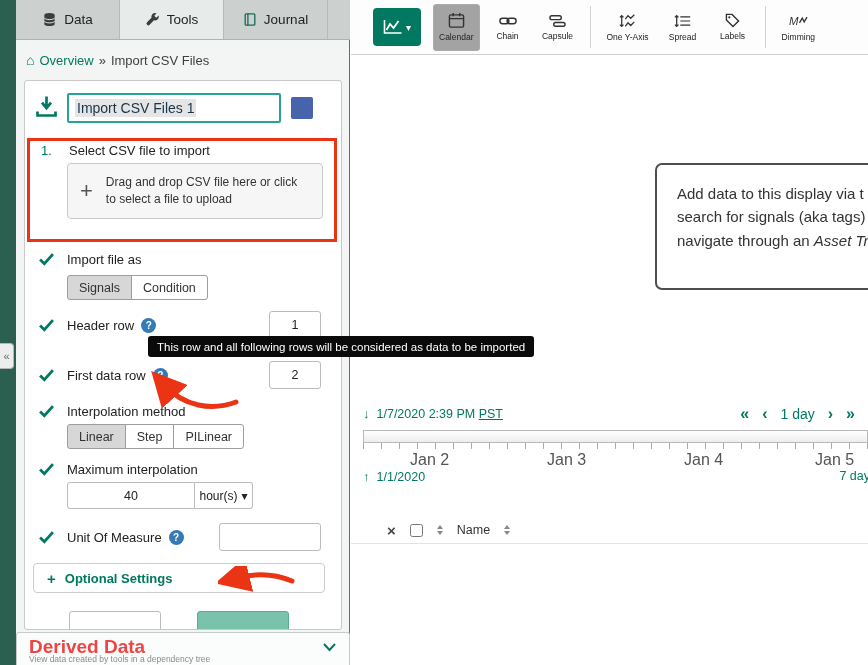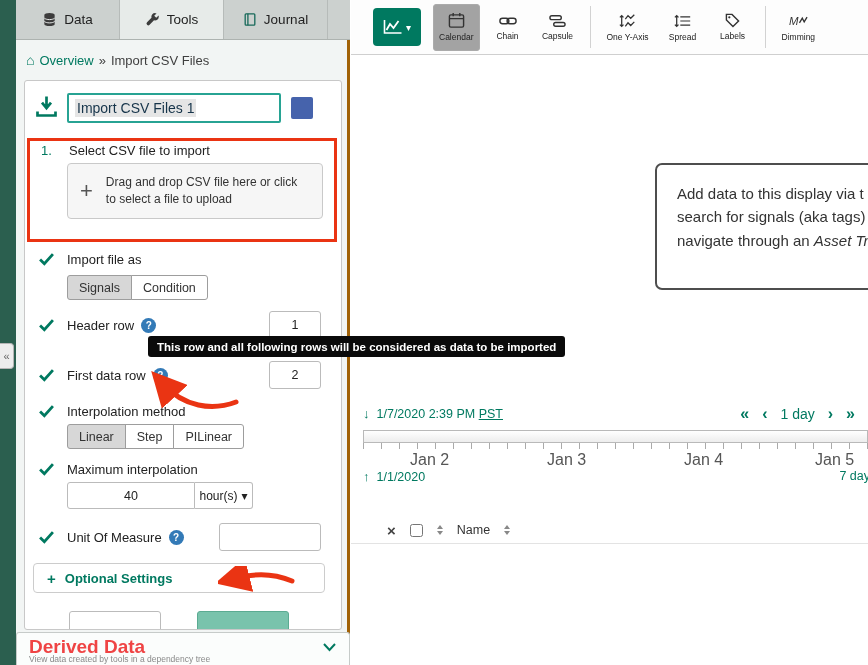--- a/index.html
+++ b/index.html
@@ -6,21 +6,21 @@
   html,body{width:868px;height:665px;overflow:hidden}
   body{font-family:"Liberation Sans",sans-serif;background:#fff}
   .abs{position:absolute}
   #stage{position:relative;width:868px;height:665px;background:#fff;overflow:hidden}
 
   
   .rail{left:0;top:0;width:16px;height:665px;background:#2b5f4f}
   .collapse-handle{left:0;top:343px;width:14px;height:26px;background:#ededed;border:1px solid #b5b5b5;border-left:none;border-radius:0 4px 4px 0;color:#666;font-size:11px;display:flex;align-items:center;justify-content:center;z-index:7;cursor:pointer}
 
   
-  .left-panel{left:16px;top:0;width:334px;height:665px;background:#f2f5f4;border-right:3px solid #a16207}
+  .left-panel{left:16px;top:0;width:334px;height:665px;background:#f2f5f4;border-right:1px solid #a16207}
   .tabbar{position:absolute;left:0;top:0;width:334px;height:40px;background:#ccd1cf;display:flex;border-bottom:1px solid #adb3b0}
   .tab{width:104px;display:flex;align-items:center;justify-content:center;gap:7px;font-size:13.5px;color:#222;border-right:1px solid #b6bbb9;cursor:pointer}
   .tab.active{background:#e7ebe9}
   .breadcrumb{left:10px;top:52px;font-size:13px;display:flex;gap:5px;align-items:center}
   .home-glyph{color:#007960;font-size:14px;cursor:pointer}
   .bc-link{color:#007960;cursor:pointer}
   .bc-sep,.bc-current{color:#3f3f3f}
 
   
   .tool-card{left:8px;top:80px;width:318px;height:550px;background:#fff;border:1px solid #c8c8c8;border-radius:3px;overflow:hidden}
@@ -100,21 +100,21 @@
   .close-glyph{font-size:15px;font-weight:bold;color:#444;cursor:pointer;line-height:15px}
   .hdr-checkbox{width:13px;height:13px;cursor:pointer}
   .sort{display:inline-flex;flex-direction:column;gap:2px;cursor:pointer}
   .sort i{display:block;width:0;height:0;border:3.5px solid transparent}
   .sort i.up{border-bottom:4.5px solid #888;border-top:none}
   .sort i.dn{border-top:4.5px solid #888;border-bottom:none}
   .name-col{font-size:12.5px;color:#333}
 
   
   .anno-rect{left:27px;top:138px;width:310px;height:104px;border:3px solid #ea3413;z-index:20;pointer-events:none}
-  .tooltip{left:148px;top:336px;height:21px;background:#0a0a0a;color:#fff;font-size:11.5px;font-weight:bold;display:flex;align-items:center;padding:0 9px;border-radius:3px;z-index:40;white-space:nowrap}
+  .tooltip{left:148px;top:336px;height:21px;background:#0a0a0a;color:#fff;font-size:11.5px;font-weight:normal;display:flex;align-items:center;padding:0 9px;border-radius:3px;z-index:40;white-space:nowrap}
   .arrow1{left:150px;top:366px;z-index:30;pointer-events:none}
   .arrow2{left:218px;top:566px;z-index:30;pointer-events:none}
 </style>
 </head>
 <body>
 
 <div id="stage">
 
   <div class="abs rail"></div>
   <div class="abs collapse-handle">«</div>

